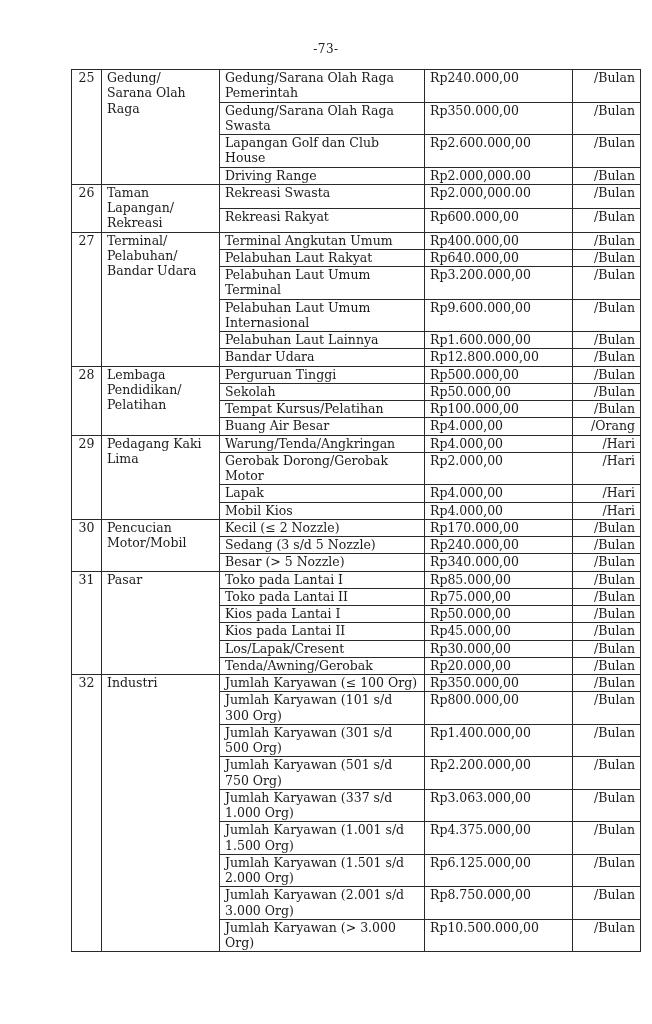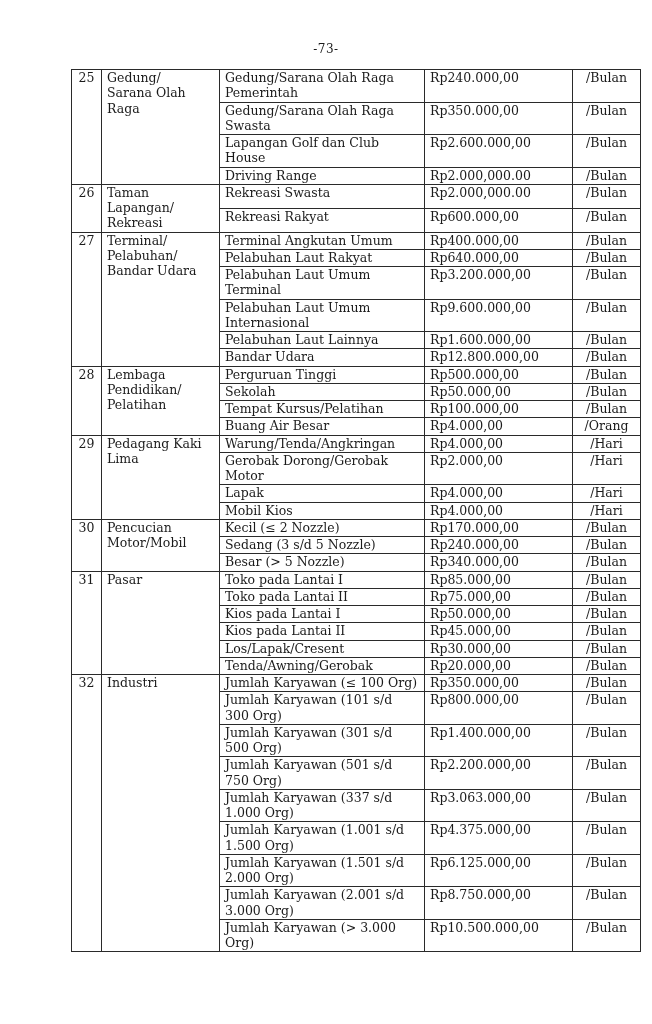--- a/index.html
+++ b/index.html
@@ -45,21 +45,21 @@
     padding-left: 7px;
   }
   td.cell-item {
     padding-left: 7px;
   }
   td.cell-amount {
     vertical-align: middle;
     padding-right: 9px;
   }
   td.cell-unit {
-    text-align: center;
+    text-align: right;
     padding-left: 2px;
     padding-right: 2px;
   }
 </style>
 </head>
 <body>
 
 <div class="page">
   <div class="page-number">-73-</div>
 

